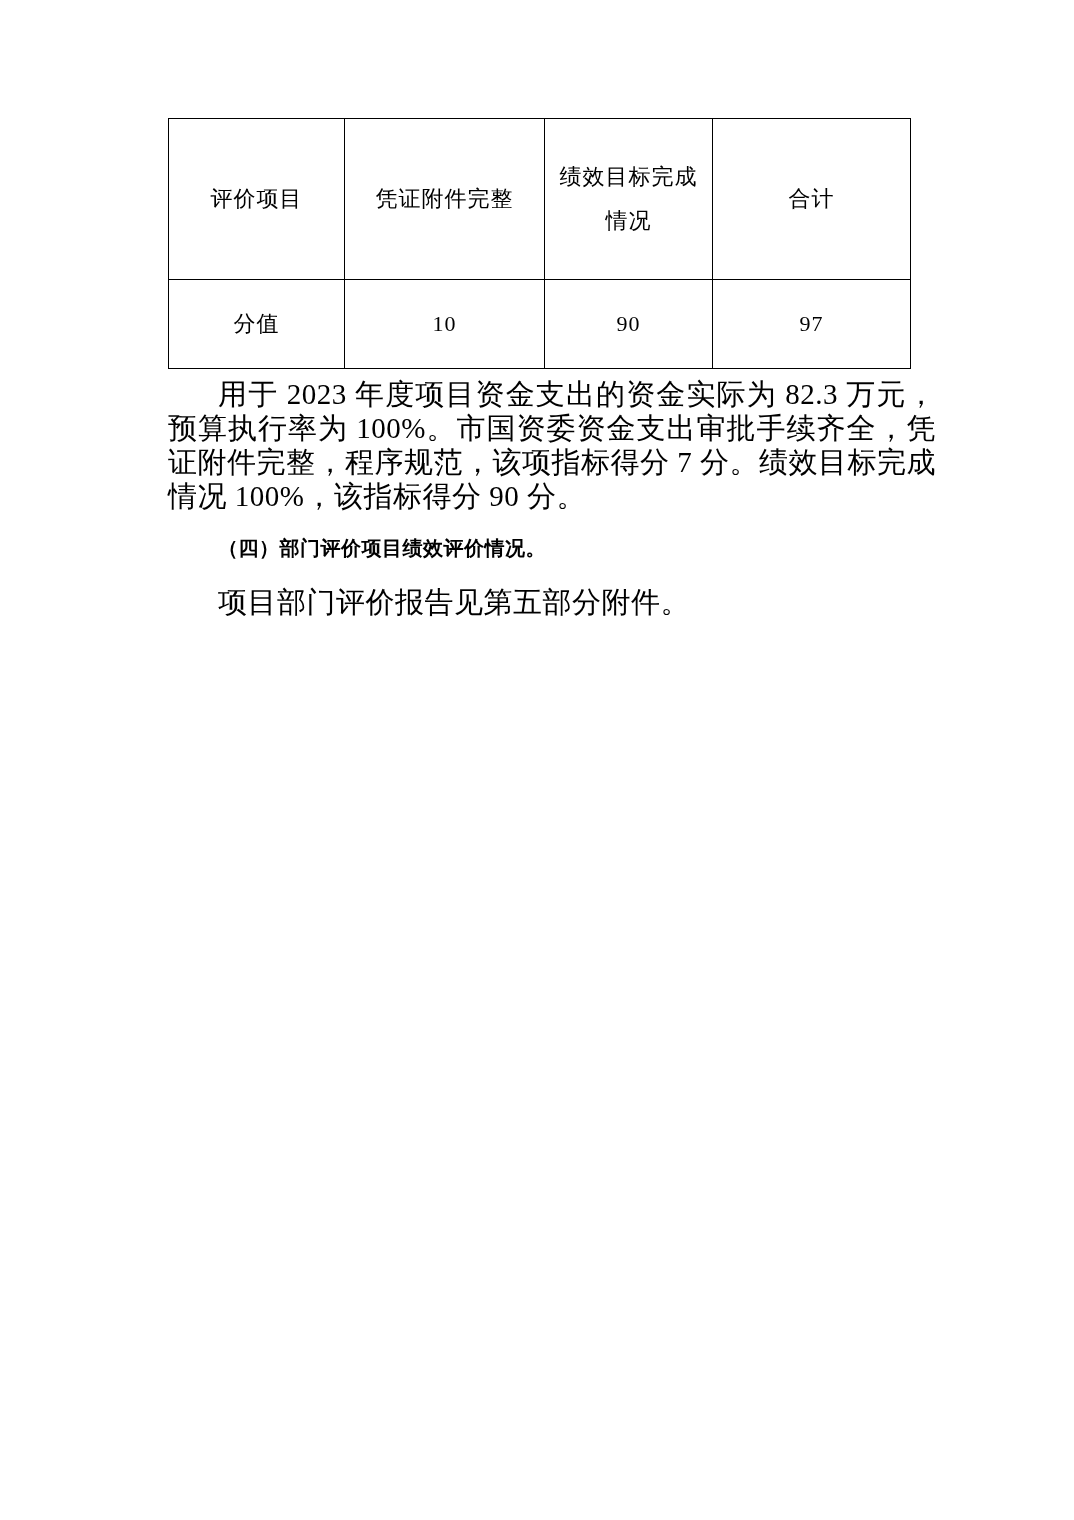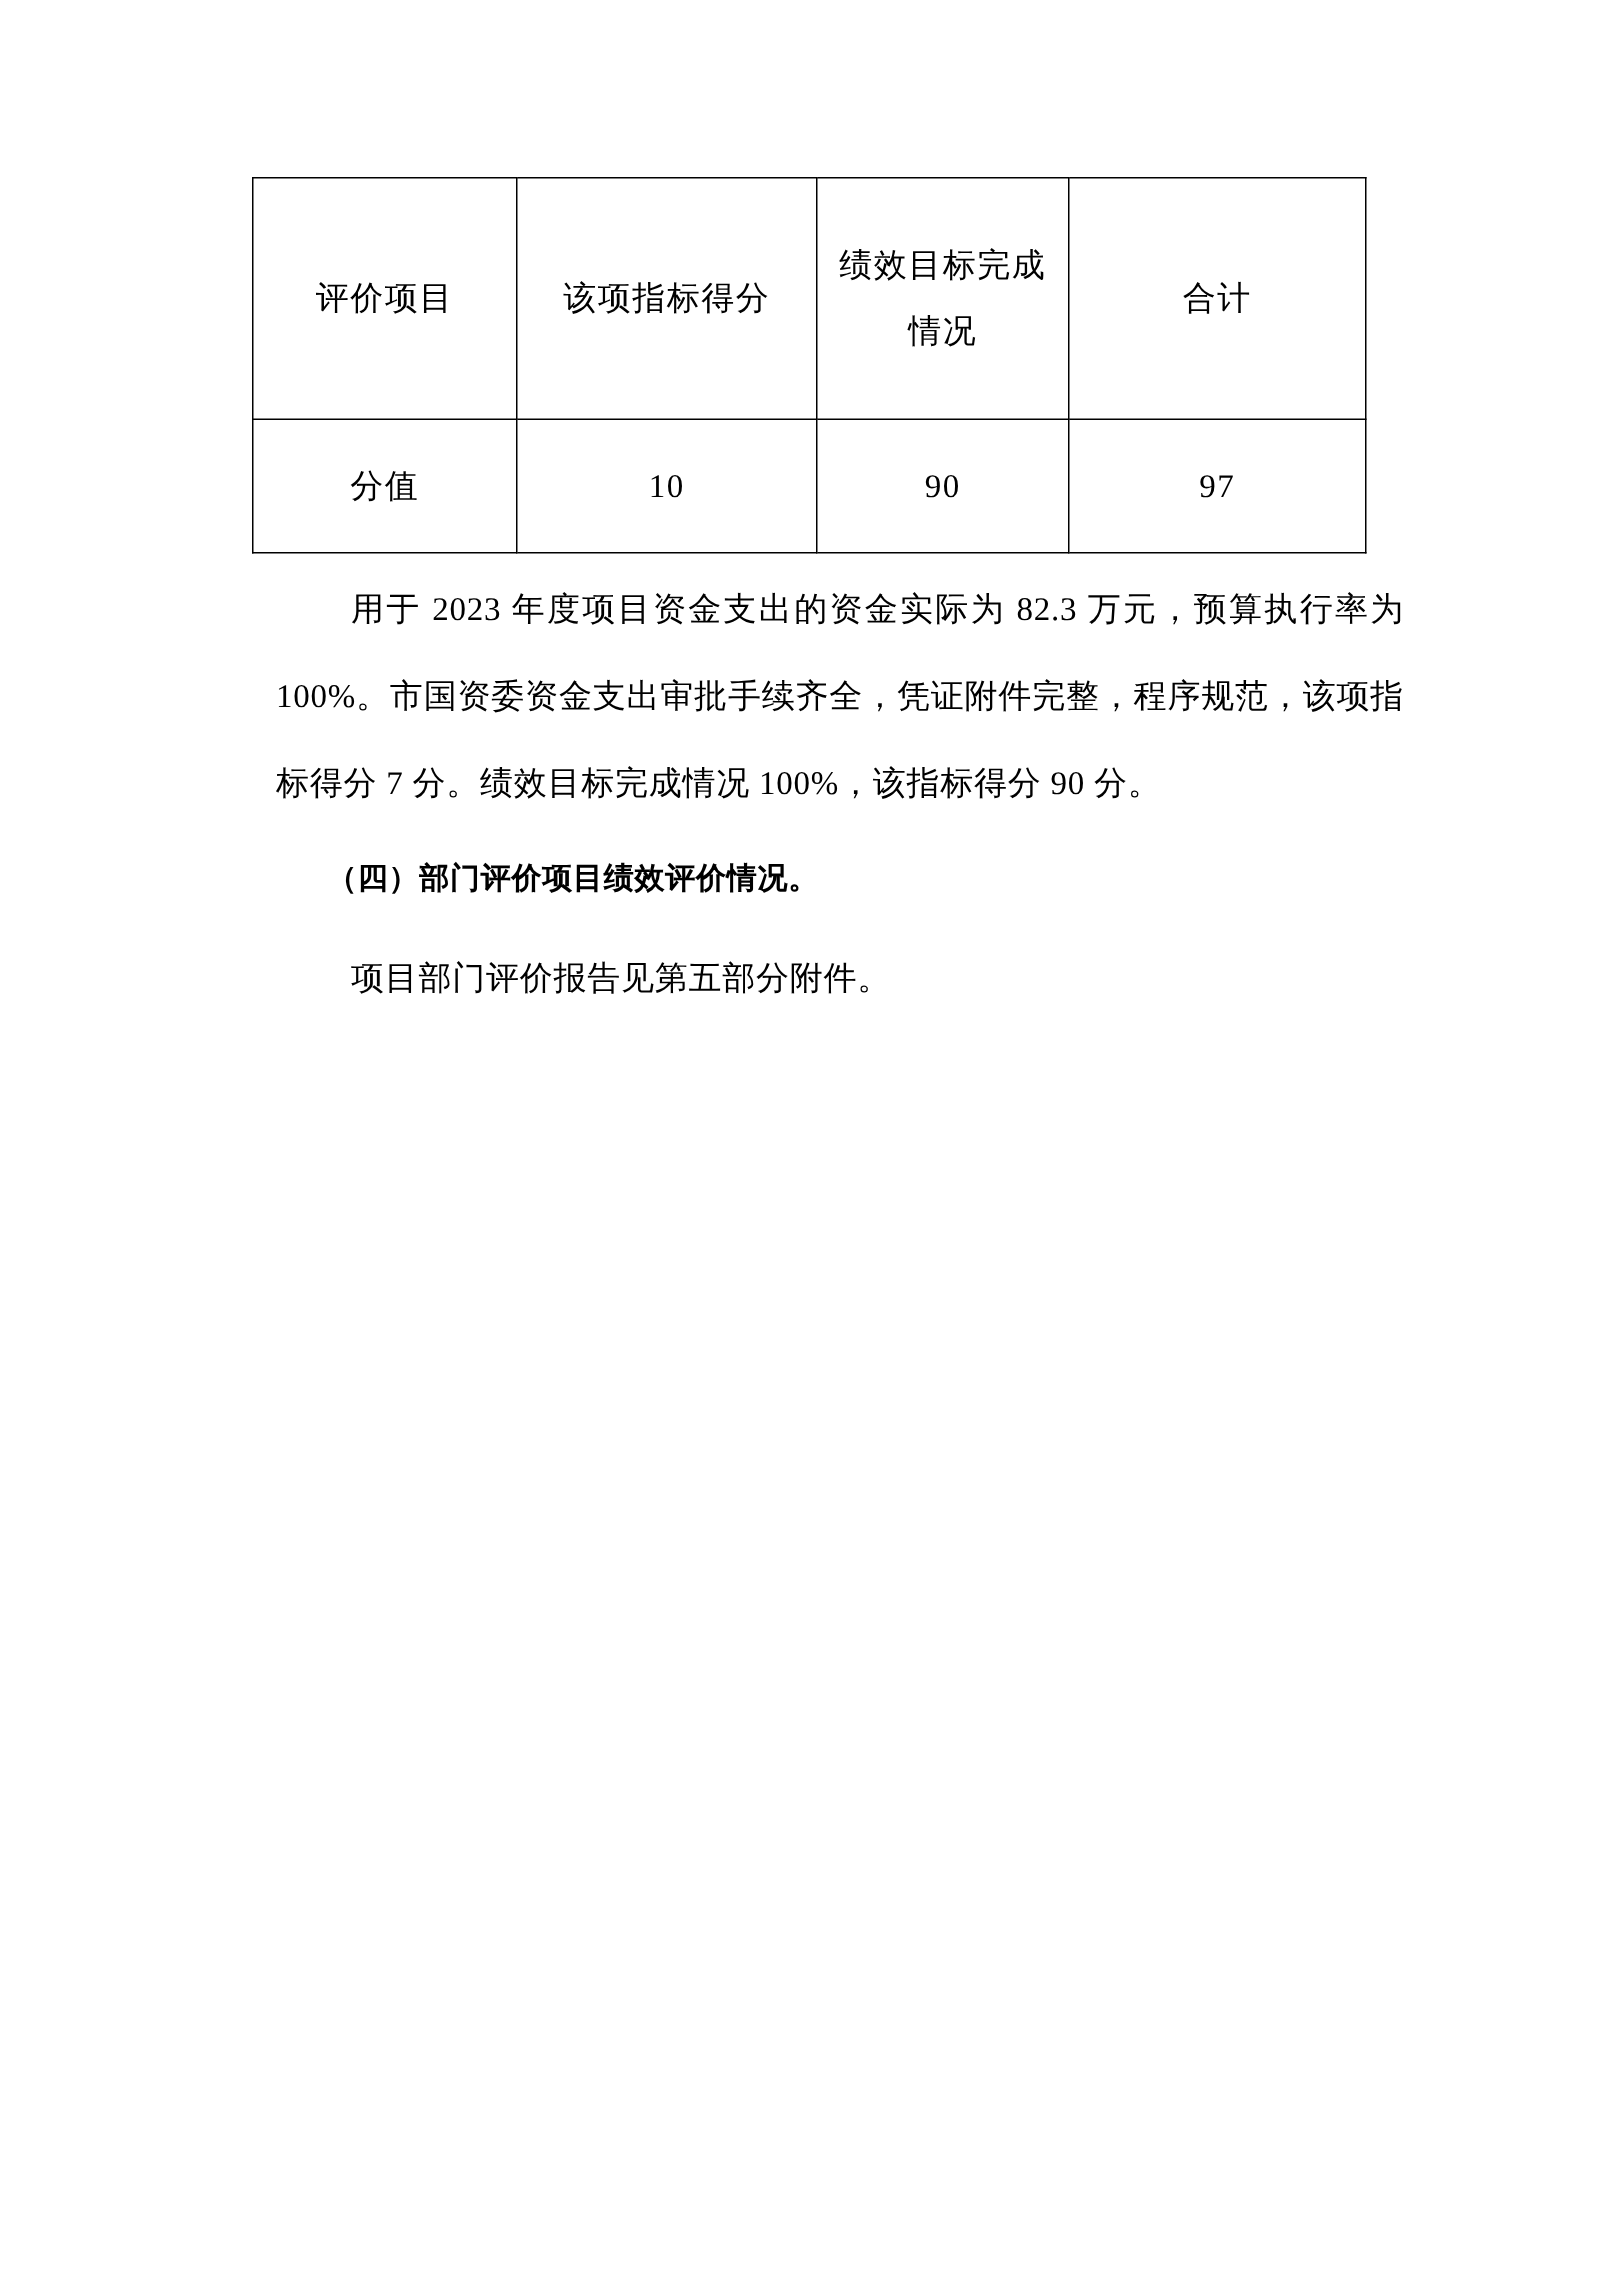--- a/index.html
+++ b/index.html
@@ -59,23 +59,23 @@
   .col3 { width: 168px; }
   .col4 { width: 198px; }
 
   .num {
     font-family: "Liberation Serif", "DejaVu Serif", serif;
     letter-spacing: 0px;
   }
 
   
   p.para {
-    font-size: 22px;
-    line-height: 58px;
-    margin: 8px 0 0 16px;
+    font-size: 29px;
+    line-height: 34px;
+    margin: 8px 0 0 0;
     text-indent: 50px;
     text-align: justify;
     letter-spacing: 0.5px;
   }
   p.heading {
     font-size: 20px;
     line-height: 58px;
     margin: 6px 0 0 0;
     text-indent: 50px;
     font-weight: bold;
@@ -100,21 +100,21 @@
     <table class="score-table">
       <colgroup>
         <col class="col1">
           <col class="col2">
           <col class="col3">
           <col class="col4">
       </colgroup>
       <tbody>
         <tr class="head">
           <td>评价项目</td>
-          <td>该项指标得分</td>
+          <td>凭证附件完整</td>
           <td>绩效目标完成情况</td>
           <td>合计</td>
         </tr>
         <tr class="body">
           <td>分值</td>
           <td class="num">10</td>
           <td class="num">90</td>
           <td class="num">97</td>
         </tr>
       </tbody>

